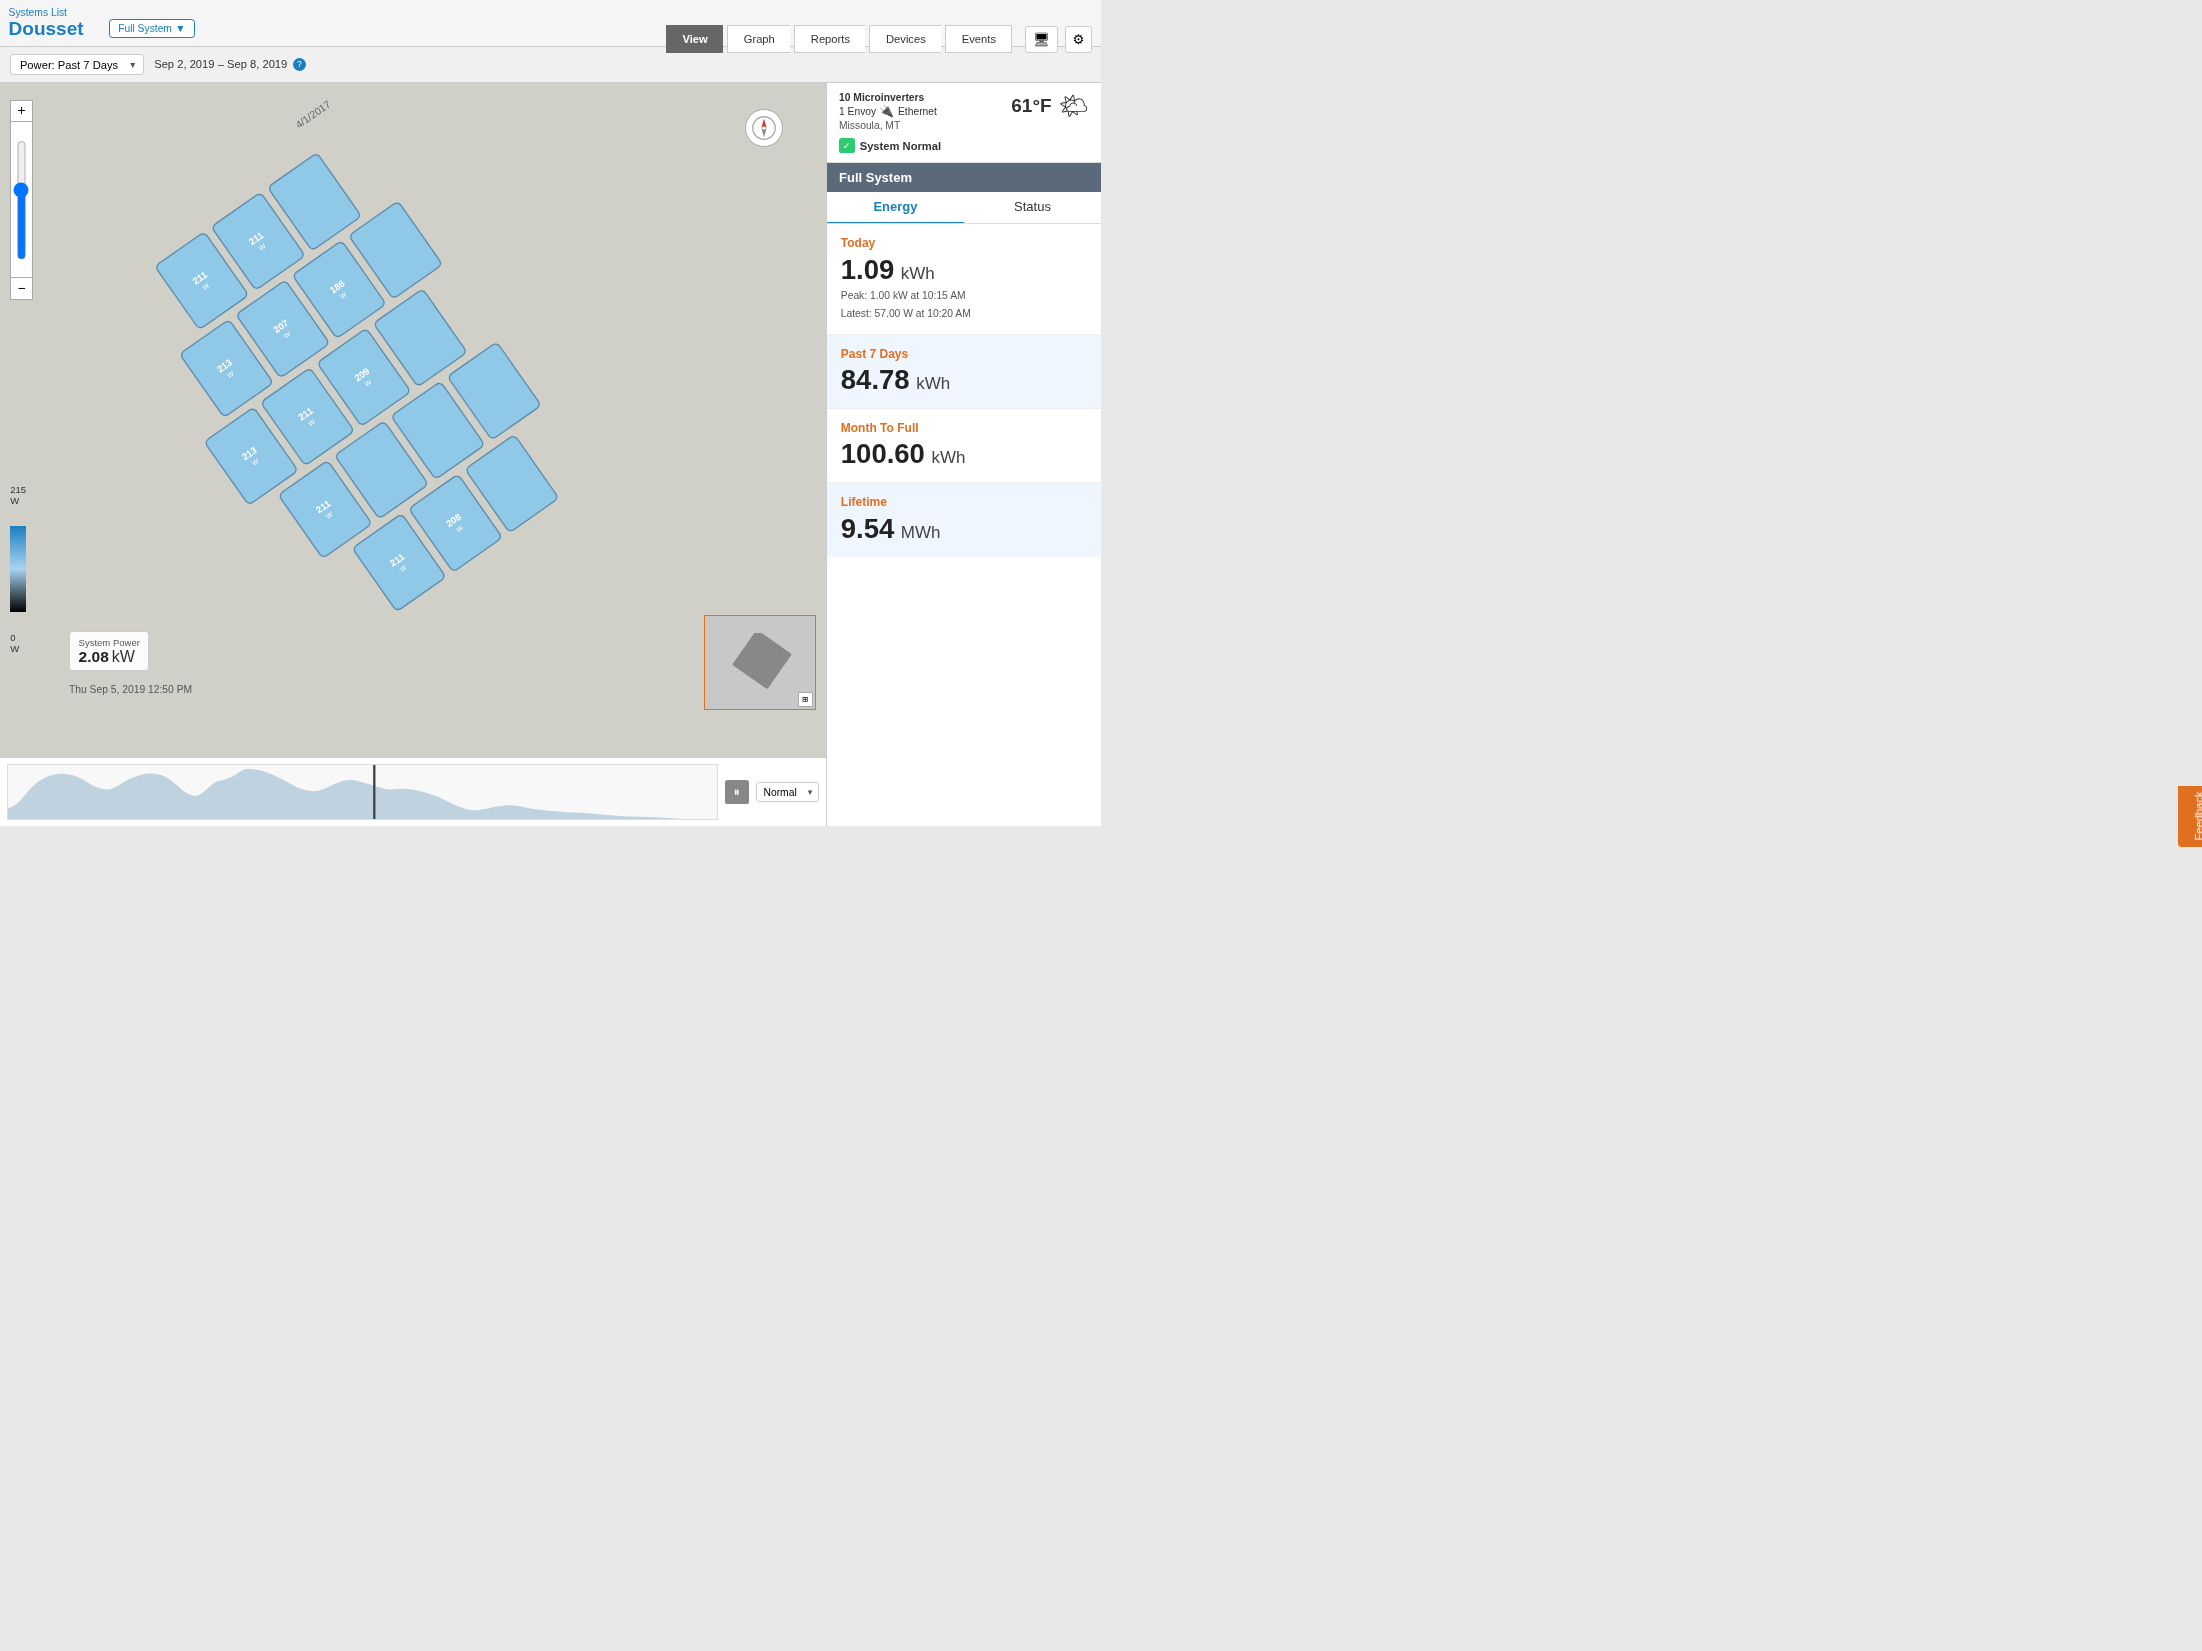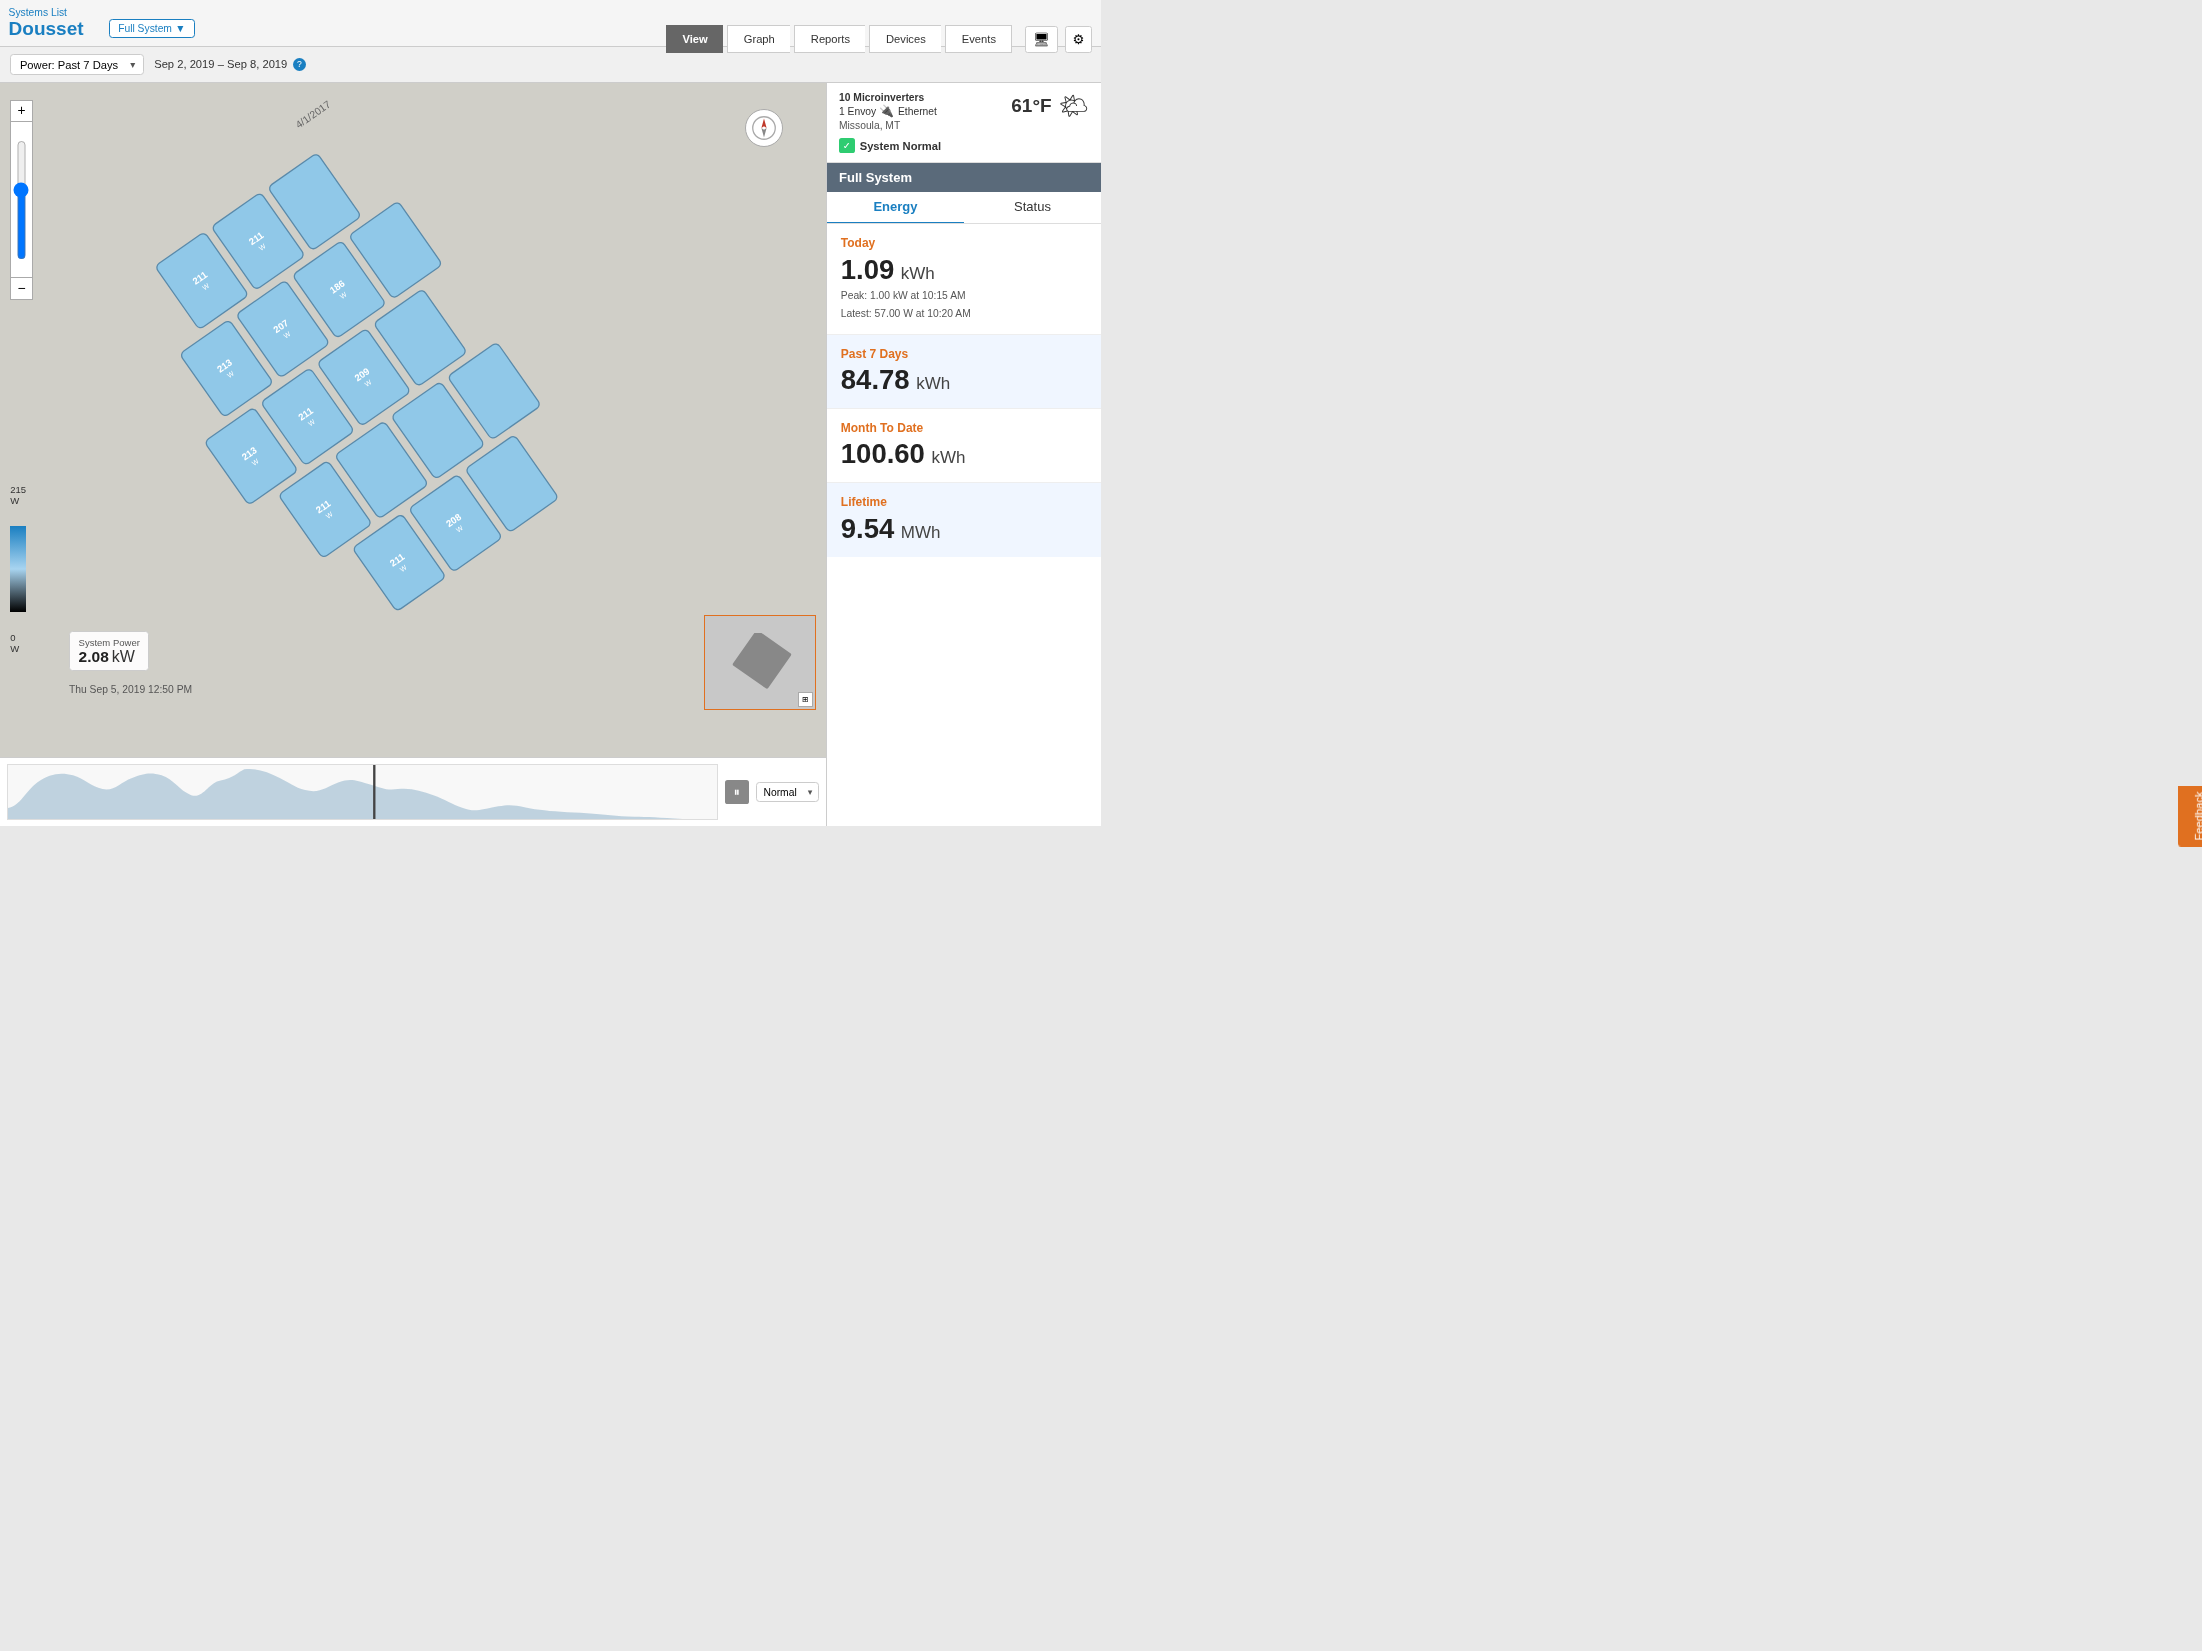--- a/index.html
+++ b/index.html
@@ -587,21 +587,21 @@
         <div class="energy-detail">Latest: 57.00 W at 10:20 AM</div>
       </div>
 
       <div class="energy-section alt-bg">
         <div class="energy-label">Past 7 Days</div>
         <span class="energy-value">84.78</span>
         <span class="energy-unit">kWh</span>
       </div>
 
       <div class="energy-section">
-        <div class="energy-label">Month To Date</div>
+        <div class="energy-label">Month To Full</div>
         <span class="energy-value">100.60</span>
         <span class="energy-unit">kWh</span>
       </div>
 
       <div class="energy-section alt-bg">
         <div class="energy-label">Lifetime</div>
         <span class="energy-value">9.54</span>
         <span class="energy-unit">MWh</span>
       </div>
     </div>

